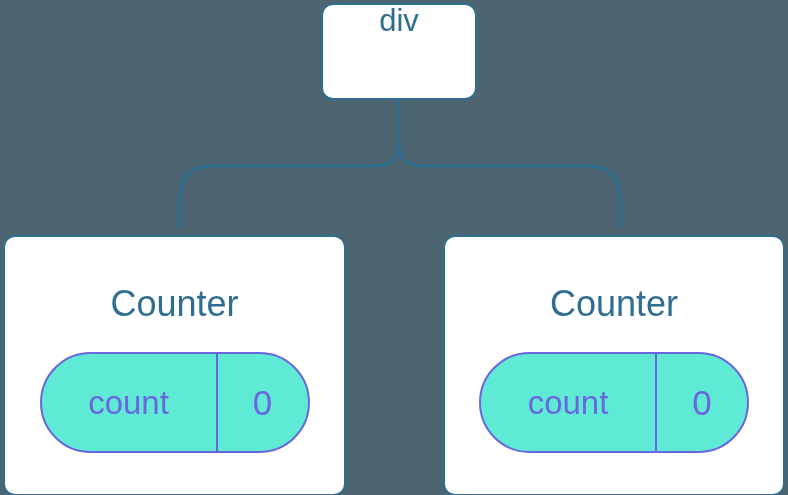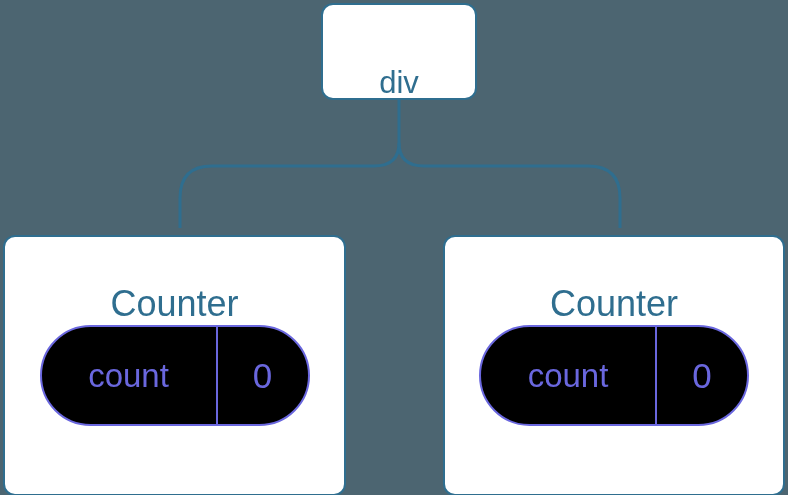--- a/index.html
+++ b/index.html
@@ -29,21 +29,21 @@
     border: 2.5px solid #2F6E8F;
     border-radius: 12px;
     box-sizing: border-box;
   }
   .root-node {
     left: 321px;
     top: 3px;
     width: 156px;
     height: 97px;
     display: flex;
-    align-items: flex-end;
+    align-items: flex-start;
     justify-content: center;
   }
   .root-label {
     font-size: 31px;
     font-weight: 400;
     color: #2F6E8F;
     line-height: 1;
   }
   .counter-card {
     top: 235px;
@@ -56,28 +56,29 @@
   .counter-card.left  { left: 3px; }
   .counter-card.right { left: 443px; width: 342px; }
   .counter-title {
     margin-top: 45px;
     font-size: 36px;
     font-weight: 500;
     line-height: 1.2;
     color: #2F6E8F;
   }
   .state-pill {
+    margin-top: 27px;
     width: 270px;
     height: 101px;
     border: 2px solid #6A67DE;
     border-radius: 51px;
     box-sizing: border-box;
     display: flex;
     align-items: stretch;
-    background: #000000;
+    background: #5eead4;
   }
   .state-key-cell {
     flex: 1;
     display: flex;
     align-items: center;
     justify-content: center;
   }
   .state-divider {
     width: 0;
     border-left: 2px solid #6A67DE;

